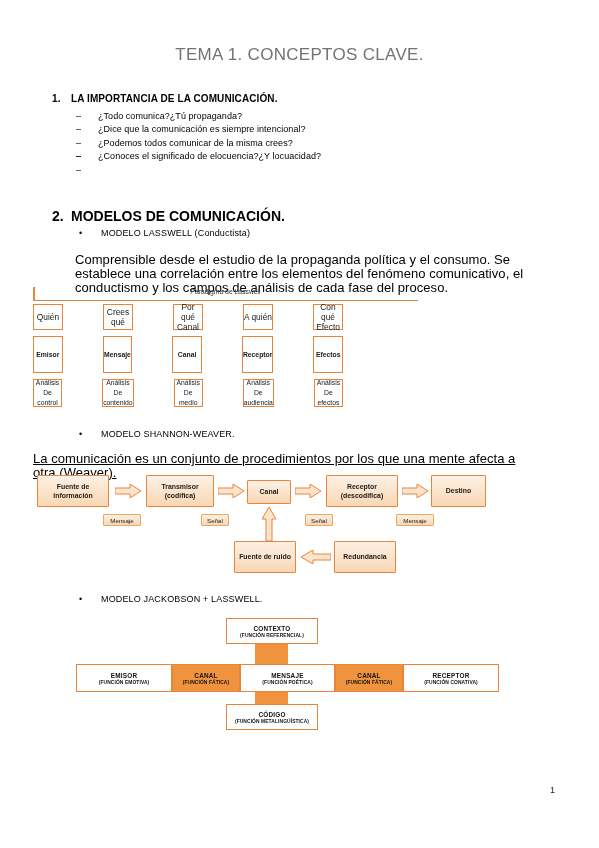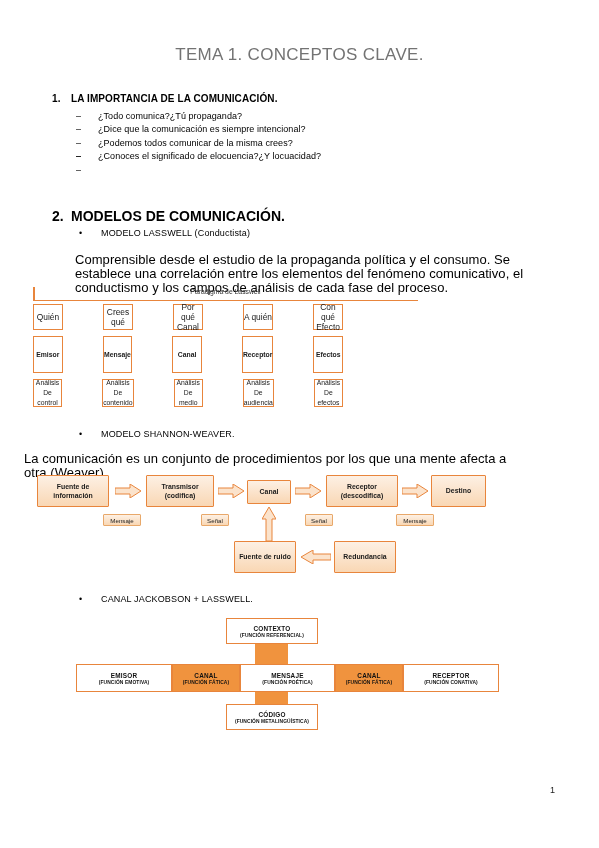--- a/index.html
+++ b/index.html
@@ -94,23 +94,24 @@
     font-size: 13px;
     line-height: 14px;
     letter-spacing: 0.05px;
   }
   .para-lasswell {
     left: 75px;
     top: 253px;
     width: 460px;
   }
   .para-shannon {
-    left: 24px;
+    left: 33px;
     top: 452px;
     width: 500px;
+    text-decoration: underline;
   }
 
   
   .lasswell {
     position: absolute;
     left: 33px;
     top: 287px;
     width: 385px;
     height: 130px;
   }
@@ -376,21 +377,21 @@
     <div class="sw-box" style="left:201px; top:70px; width:62px; height:32px;">Fuente de ruido</div>
 
     <svg class="arrow-l" style="left:268px; top:79px;" viewBox="0 0 30 14">
       <polygon points="30,4 12,4 12,0 0,7 12,14 12,10 30,10" fill="#fbe3cc" stroke="#e8853c" stroke-width="1"></polygon>
     </svg>
 
     <div class="sw-box" style="left:301px; top:70px; width:62px; height:32px;">Redundancia</div>
   </div>
 
   <div class="bullet-line b3">
-    <span class="bdot">•</span><span>CANAL JACKOBSON + LASSWELL.</span>
+    <span class="bdot">•</span><span>MODELO JACKOBSON + LASSWELL.</span>
   </div>
 
   <div class="jakobson">
 
     <div class="jk-conn" style="left:179px; top:26px; width:33px; height:26px;"></div>
 
     <div class="jk-conn" style="left:179px; top:70px; width:33px; height:22px;"></div>
 
     <div class="jk-box jk-white" style="left:150px; top:2px; width:92px; height:26px;">
       <span class="jk-t1">CONTEXTO</span>

